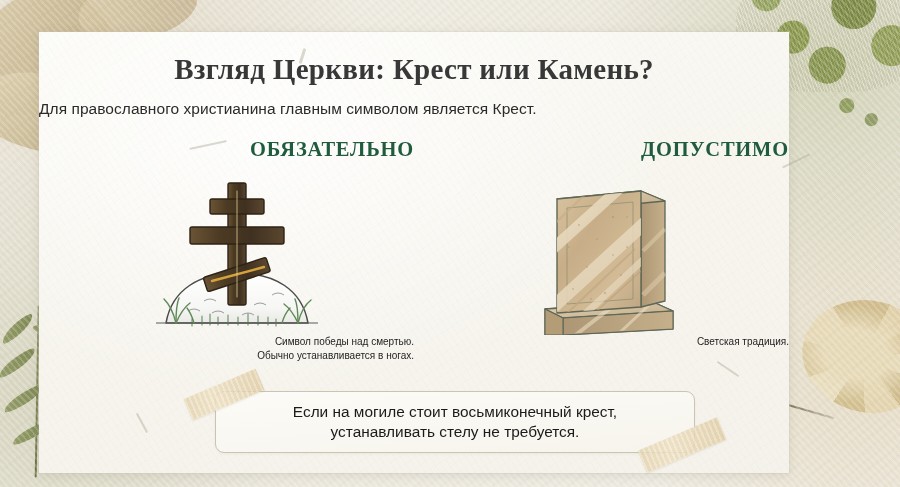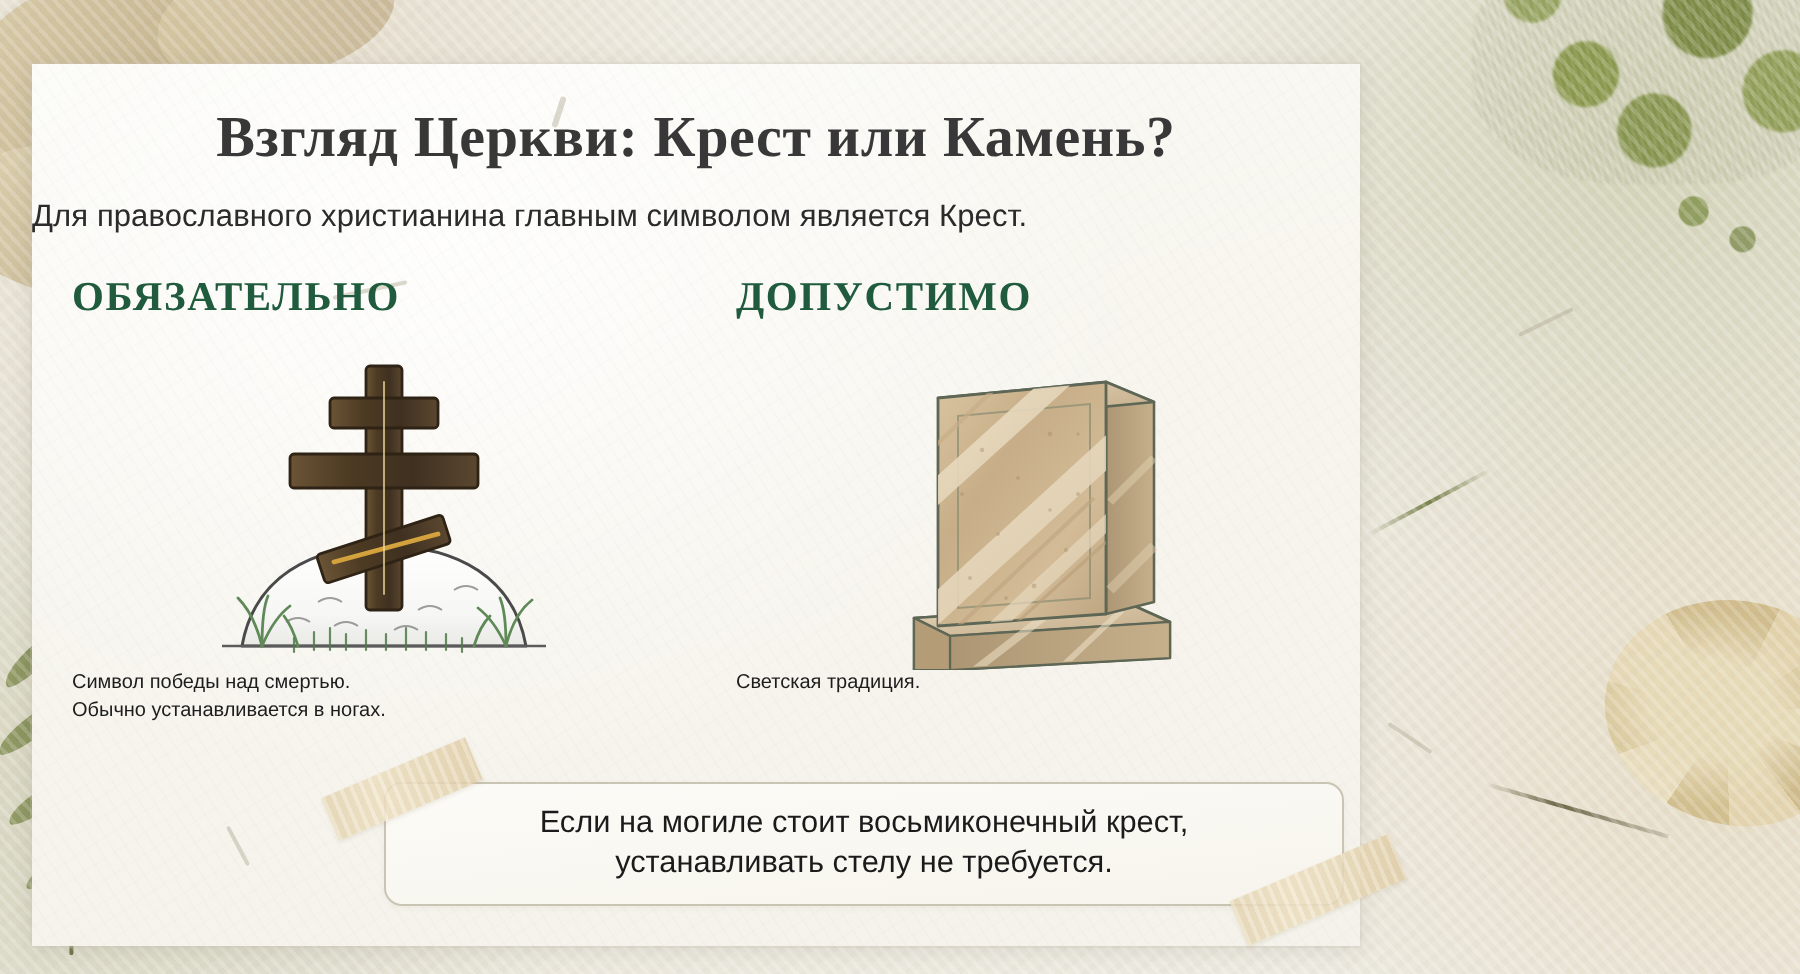--- a/index.html
+++ b/index.html
@@ -115,22 +115,22 @@
   }
   .twig2 {
     right: 150px; top: 250px; width: 70px; height: 2px;
     background: linear-gradient(90deg, rgba(120,128,80,0), #79834d 50%, rgba(120,128,80,0));
     transform: rotate(-28deg);
   }
 
   
   #card {
     position: absolute;
-    left: 16px; top: 32px;
-    width: 664px; height: 441px;
+    left: 39px; top: 32px;
+    width: 750px; height: 441px;
     background:
       radial-gradient(ellipse at 30% 20%, rgba(255,255,255,.85) 0%, rgba(255,255,255,0) 55%),
       linear-gradient(170deg, #fbfaf5 0%, #f7f5ee 48%, #f4f2ea 100%);
     box-shadow: 0 2px 10px rgba(90,84,66,.13), 0 0 0 1px rgba(210,204,186,.25);
   }
   #card::after {
     content:"";position:absolute;inset:0;pointer-events:none;
     background-image:
       repeating-linear-gradient(57deg, rgba(0,0,0,.010) 0 1px, rgba(255,255,255,0) 1px 6px),
       repeating-linear-gradient(-33deg, rgba(0,0,0,.008) 0 1px, rgba(255,255,255,0) 1px 9px);
@@ -156,21 +156,21 @@
     font-size: 15.5px;
     color: #2b2b2b;
     letter-spacing: .05px;
   }
 
   
   #columns {
     display: flex;
     margin-top: 20px;
   }
-  .col { width: 50%; text-align: left; padding-left: 20px; }
+  .col { width: 50%; text-align: right; padding-left: 20px; }
 
   .col-head {
     font-family: "Liberation Serif", "DejaVu Serif", serif;
     font-weight: bold;
     font-size: 20.5px;
     letter-spacing: .8px;
     color: #1f5b3c;
   }
 
   .art {

